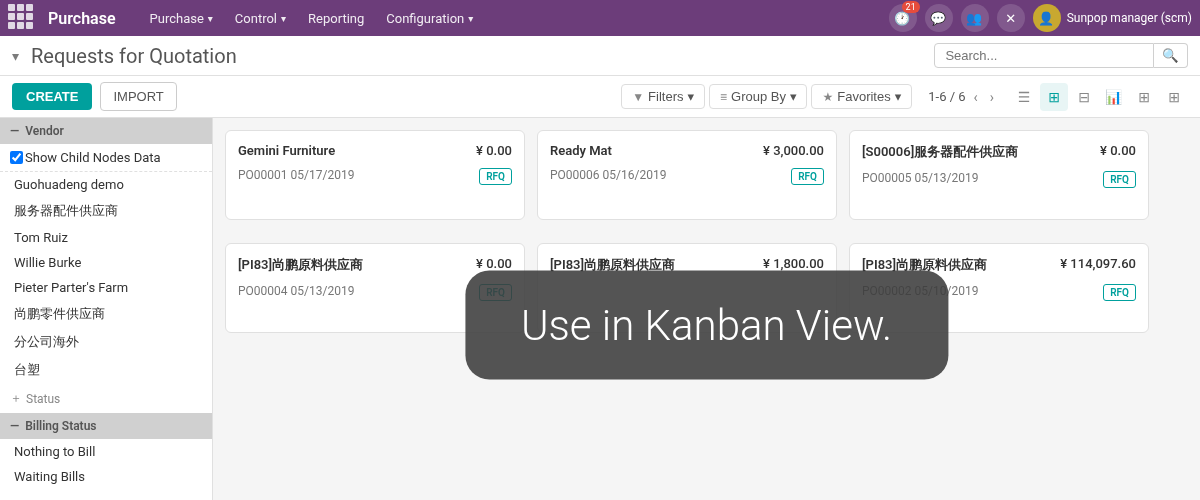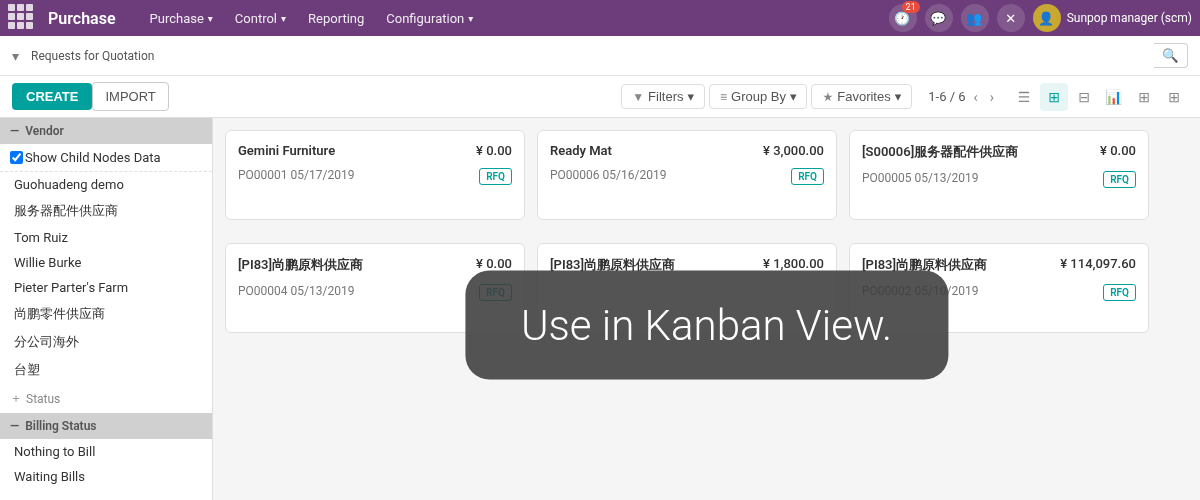--- a/index.html
+++ b/index.html
@@ -42,41 +42,42 @@
     .secondary-bar {
       background: white;
       border-bottom: 1px solid #e0e0e0;
       height: 40px;
       display: flex;
       align-items: center;
       padding: 0 12px;
       gap: 8px;
     }
     .breadcrumb-toggle { color: #7c7c7c; font-size: 14px; cursor: pointer; margin-right: 4px; }
-    .breadcrumb-title { font-size: 12px; color: #555; }
+    .breadcrumb-title { font-size: 20px; color: #555; }
     .search-bar { margin-left: auto; display: flex; align-items: center; }
     .search-input {
       border: 1px solid #d0d0d0;
       border-radius: 4px 0 0 4px;
       padding: 4px 10px;
       font-size: 13px;
       width: 220px;
       outline: none;
       color: #888;
     }
     .search-btn { border: 1px solid #d0d0d0; border-left: none; border-radius: 0 4px 4px 0; padding: 4px 8px; background: white; cursor: pointer; color: #555; }
 
     
     .action-bar {
       background: white;
       border-bottom: 1px solid #e0e0e0;
       height: 42px;
       display: flex;
       align-items: center;
       padding: 0 12px;
+      gap: 8px;
     }
     .btn-create { background: #00a09d; color: white; border: none; border-radius: 4px; padding: 6px 14px; font-size: 13px; font-weight: 600; cursor: pointer; }
     .btn-import { background: white; color: #555; border: 1px solid #ccc; border-radius: 4px; padding: 6px 12px; font-size: 13px; cursor: pointer; }
     .filter-group { margin-left: auto; display: flex; align-items: center; gap: 4px; }
     .filter-btn { display: flex; align-items: center; gap: 4px; padding: 4px 10px; border: 1px solid #ddd; border-radius: 4px; background: white; cursor: pointer; font-size: 13px; color: #555; }
     .filter-btn .icon { color: #888; font-size: 12px; }
     .pagination { display: flex; align-items: center; gap: 4px; font-size: 13px; color: #555; margin-left: 12px; }
     .page-nav { cursor: pointer; color: #888; font-size: 14px; padding: 2px 4px; }
     .view-icons { display: flex; align-items: center; gap: 2px; margin-left: 8px; }
     .view-icon { width: 28px; height: 28px; display: flex; align-items: center; justify-content: center; border-radius: 4px; cursor: pointer; color: #888; font-size: 14px; }
@@ -189,20 +190,21 @@
       <div class="avatar-img">👤</div>
       <span>Sunpop manager (scm)</span>
     </div>
   </div>
 </div>
 
 <div class="secondary-bar">
   <span class="breadcrumb-toggle">▾</span>
   <span class="breadcrumb-title">Requests for Quotation</span>
   <div class="search-bar">
+    <input class="search-input" type="text" placeholder="Search..." style="">
     <button class="search-btn">🔍</button>
   </div>
 </div>
 
 <div class="action-bar">
   <button class="btn-create">CREATE</button>
   <button class="btn-import">IMPORT</button>
   <div class="filter-group">
     <button class="filter-btn">
       <span class="icon">▼</span>

